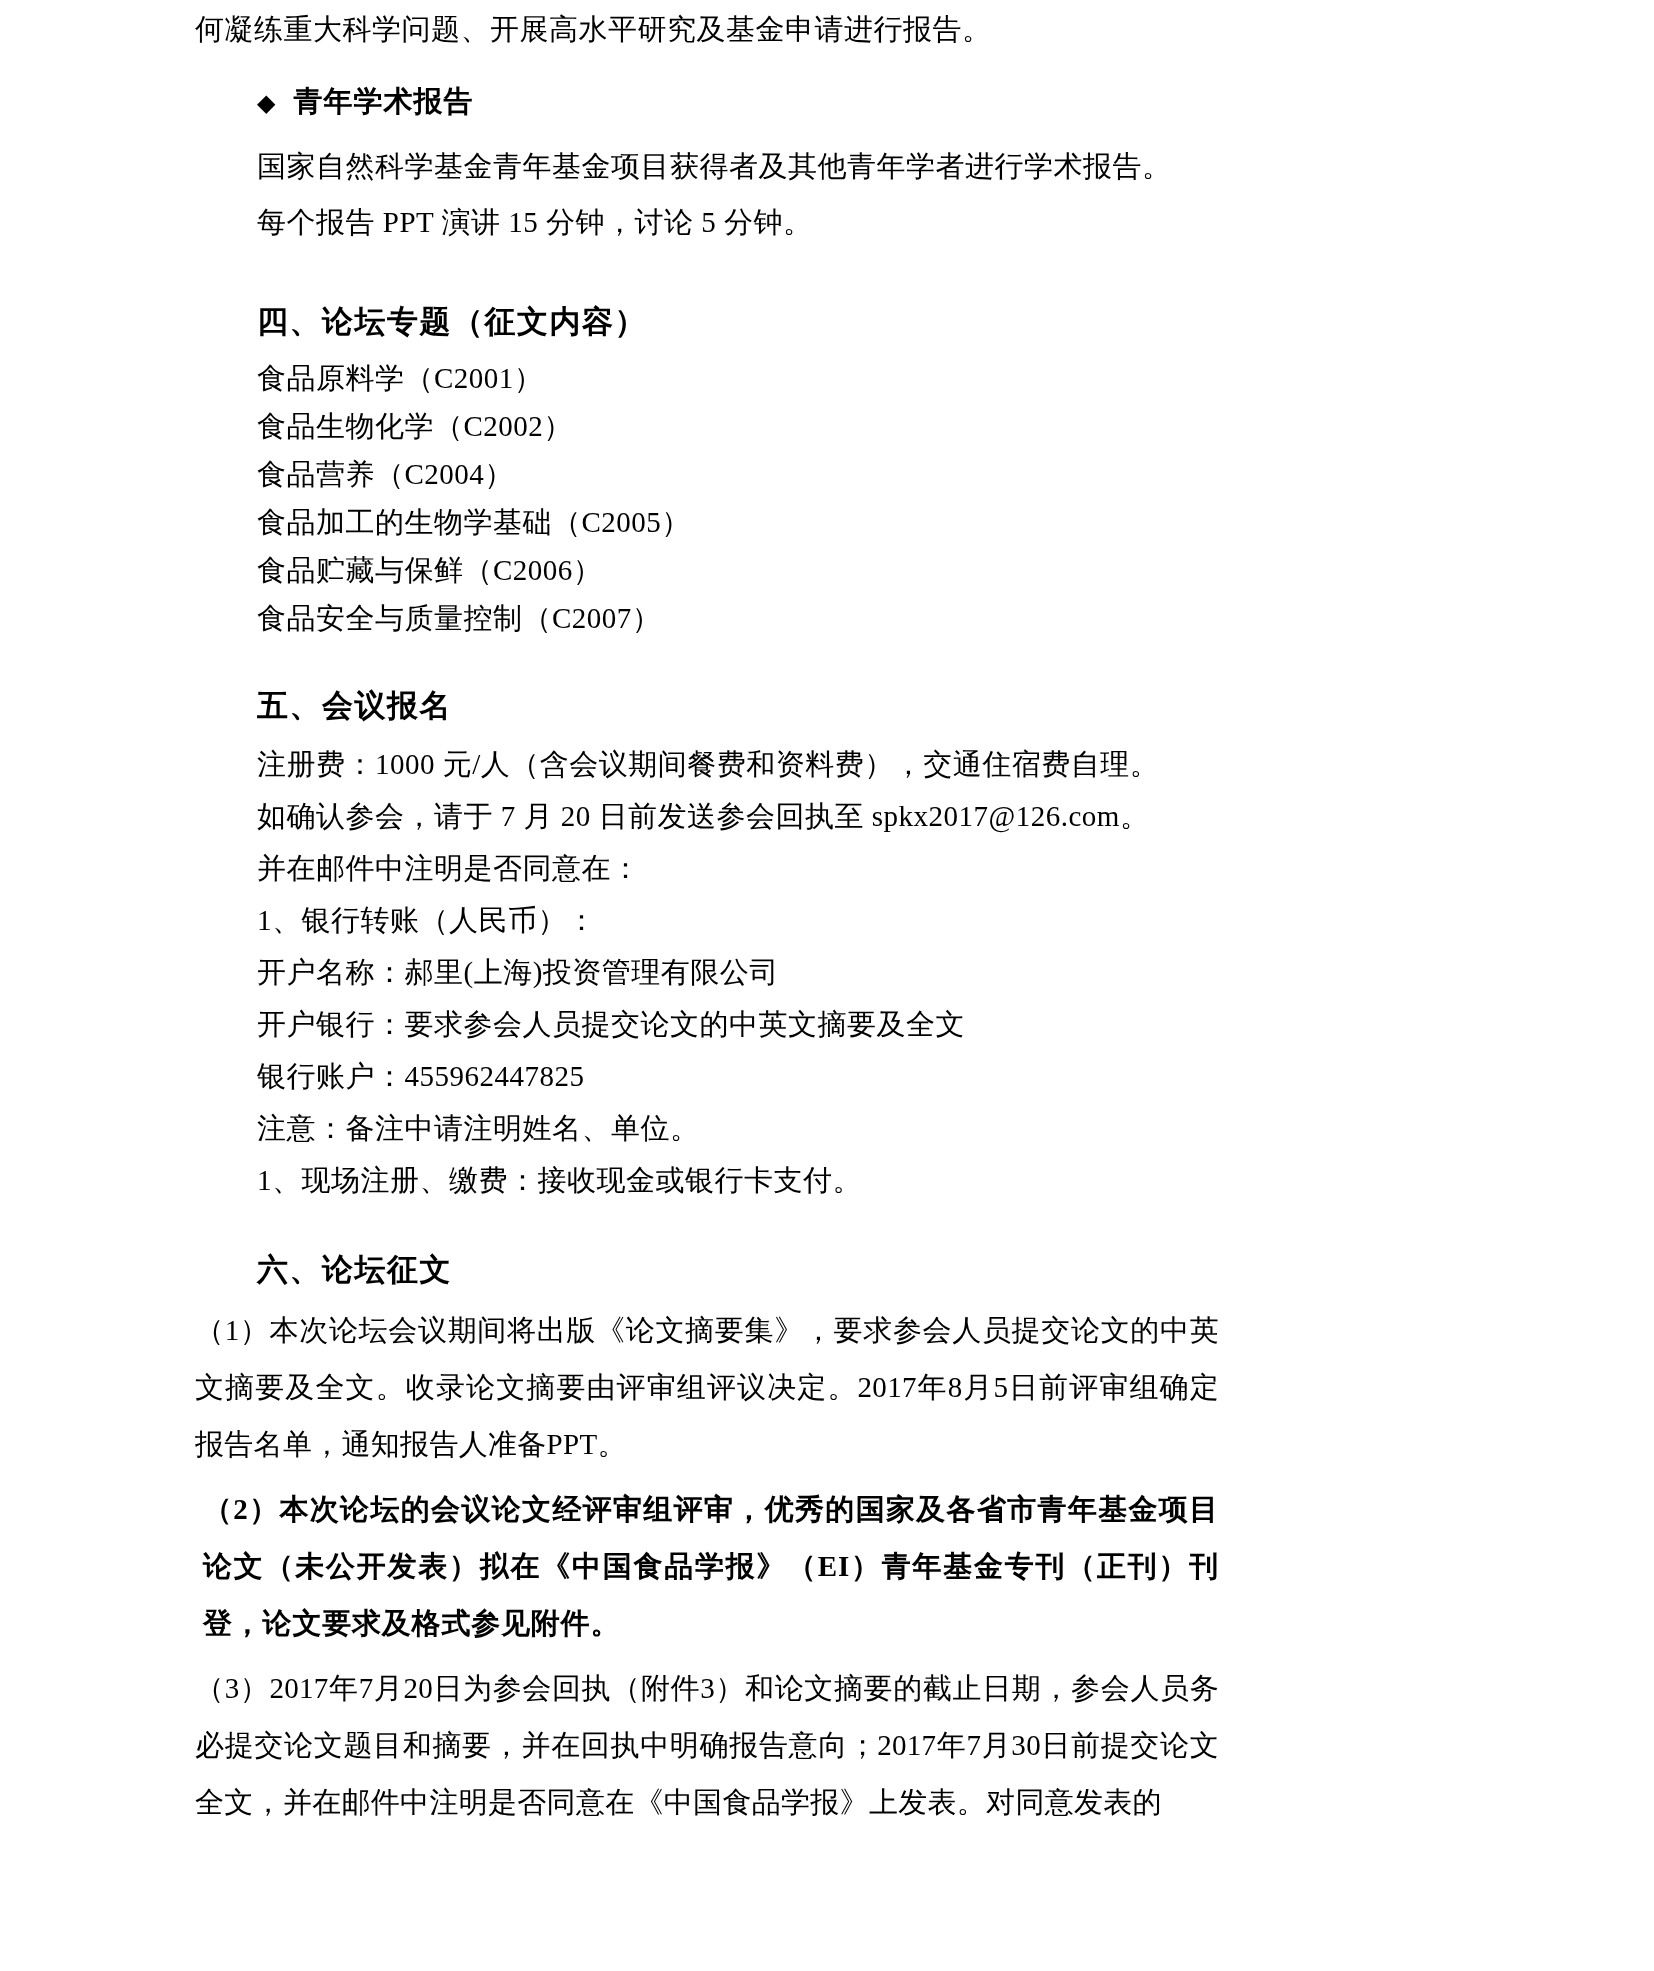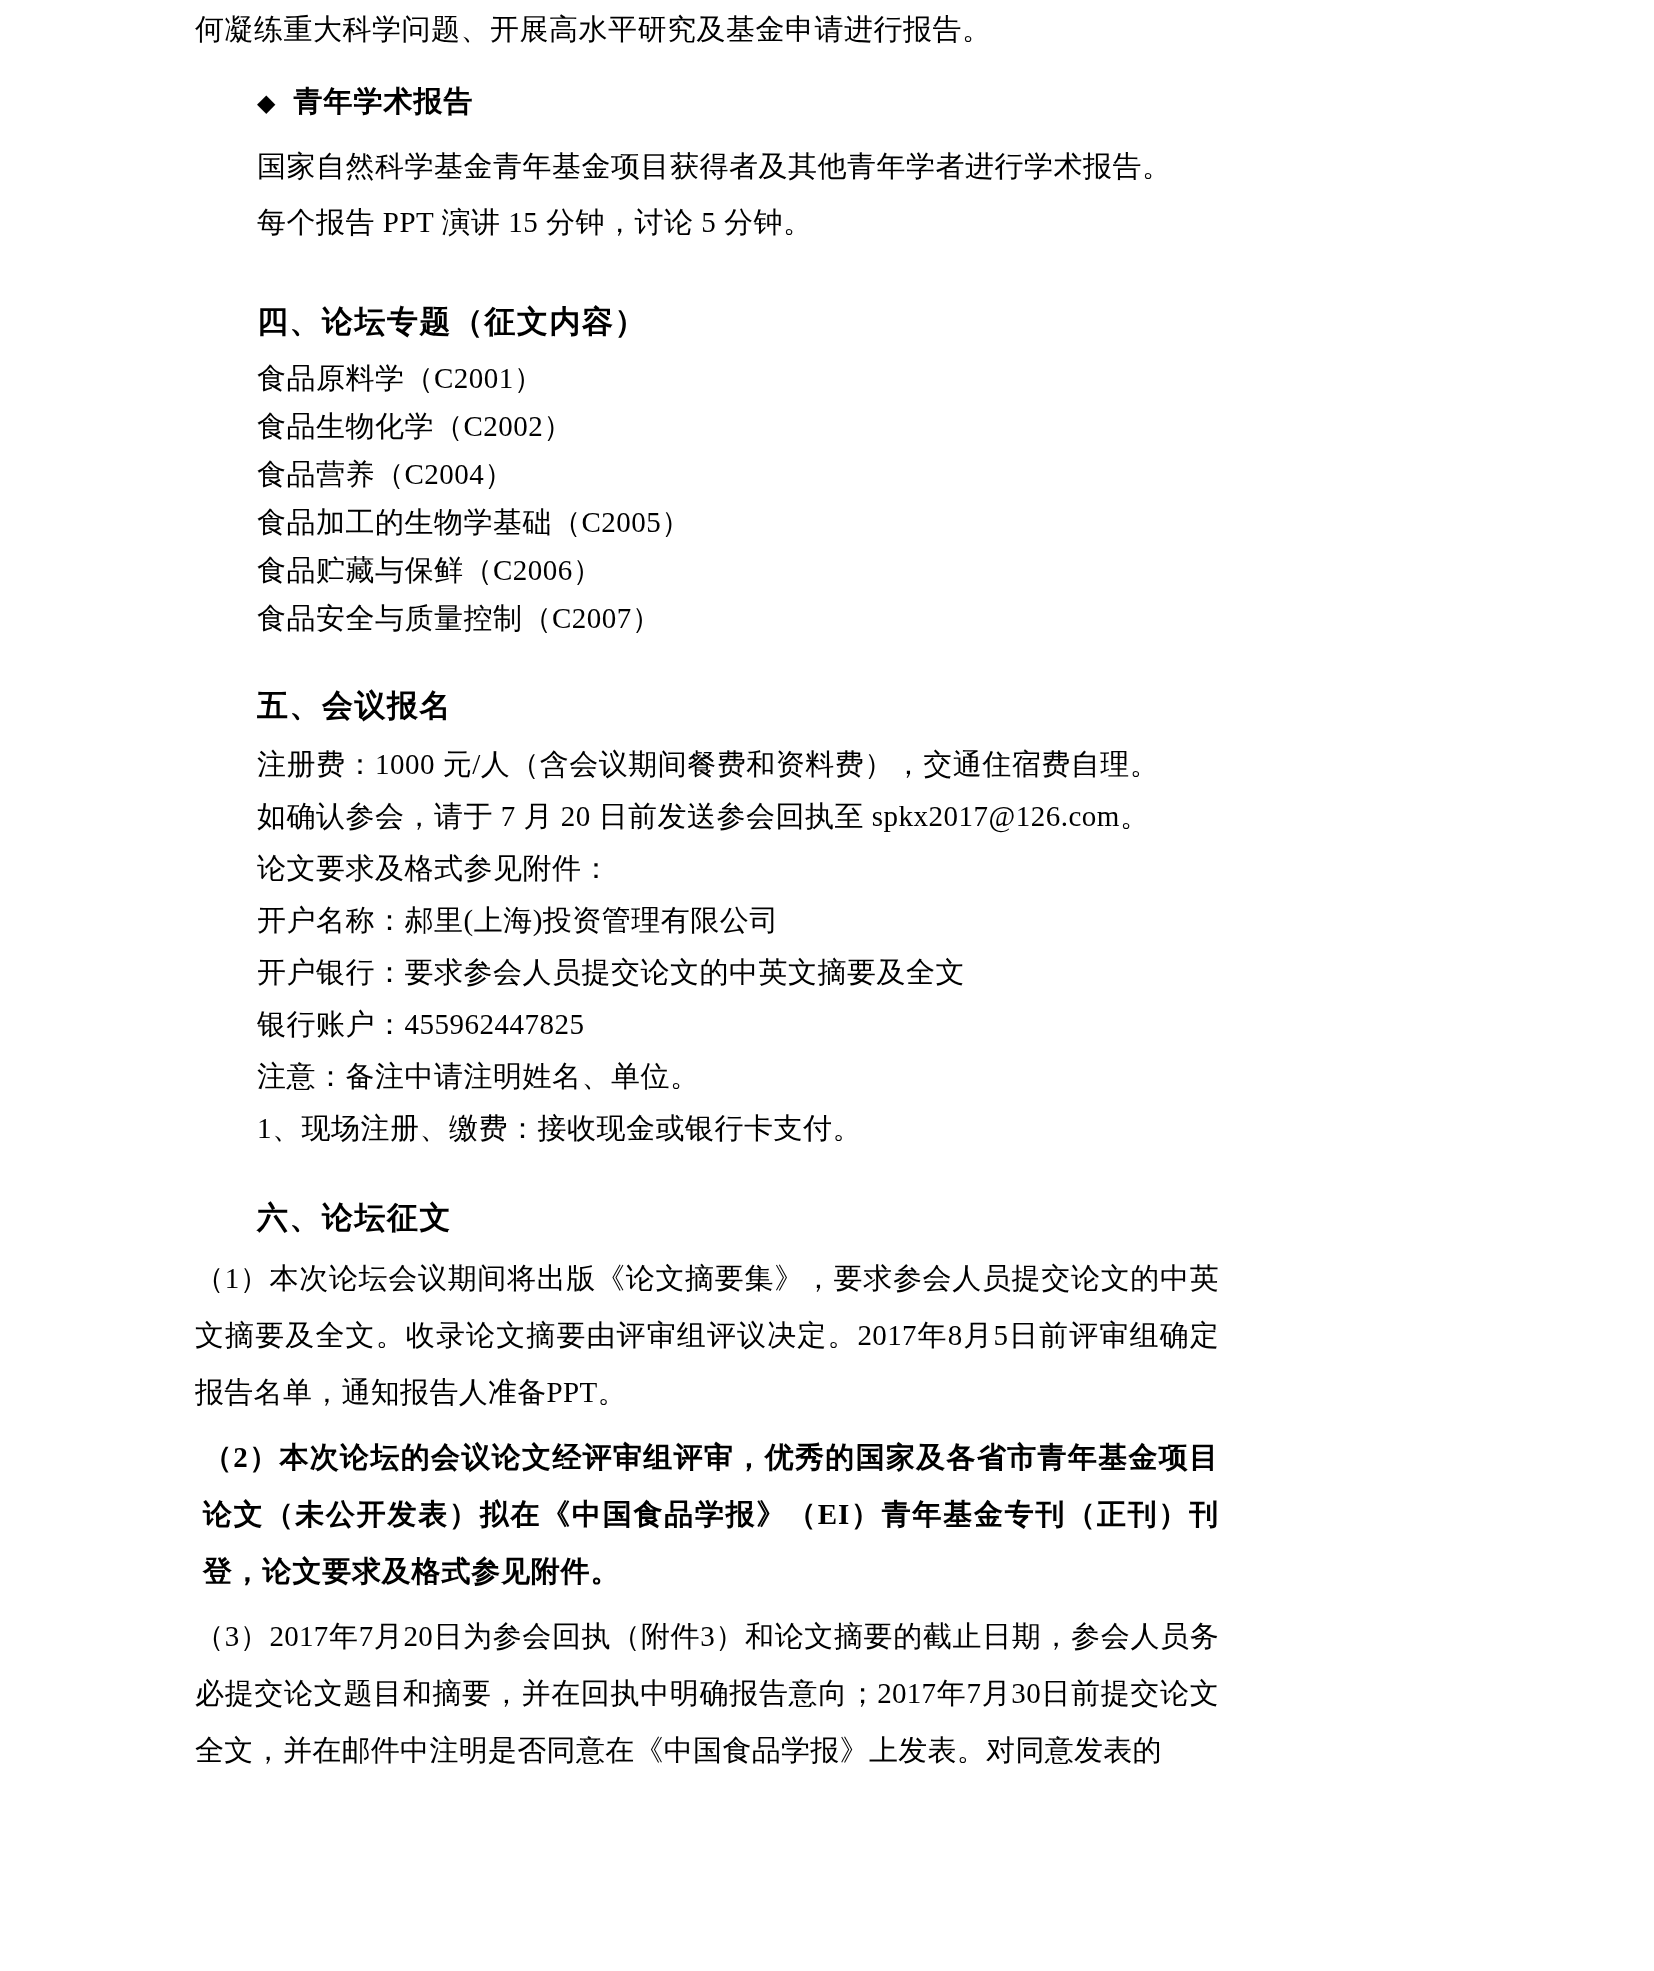--- a/index.html
+++ b/index.html
@@ -113,21 +113,22 @@
   <div class="list-item">食品生物化学（C2002）</div>
   <div class="list-item">食品营养（C2004）</div>
   <div class="list-item">食品加工的生物学基础（C2005）</div>
   <div class="list-item">食品贮藏与保鲜（C2006）</div>
   <div class="list-item">食品安全与质量控制（C2007）</div>
 
   <div class="heading">五、会议报名</div>
 
   <div class="info-line">注册费：1000 元/人（含会议期间餐费和资料费），交通住宿费自理。</div>
   <div class="info-line">如确认参会，请于 7 月 20 日前发送参会回执至 spkx2017@126.com。</div>
-  <div class="info-line">论文要求及格式参见附件：</div>
+  <div class="info-line">并在邮件中注明是否同意在：</div>
+  <div class="info-line">1、银行转账（人民币）：</div>
   <div class="info-line">开户名称：郝里(上海)投资管理有限公司</div>
   <div class="info-line">开户银行：要求参会人员提交论文的中英文摘要及全文</div>
   <div class="info-line">银行账户：455962447825</div>
   <div class="info-line">注意：备注中请注明姓名、单位。</div>
   <div class="info-line">1、现场注册、缴费：接收现金或银行卡支付。</div>
 
   <div class="heading">六、论坛征文</div>
 
   <div class="body-para"><span>（1）本次论坛会议期间将出版《论文摘要集》，要求参会人员提交论文的中英文摘要及全文。收录论文摘要由评审组评议决定。2017年8月5日前评审组确定报告名单，通知报告人准备PPT。</span></div>
   <div class="body-para bold"><span>（2）本次论坛的会议论文经评审组评审，优秀的国家及各省市青年基金项目论文（未公开发表）拟在《中国食品学报》（EI）青年基金专刊（正刊）刊登，论文要求及格式参见附件。</span></div>

